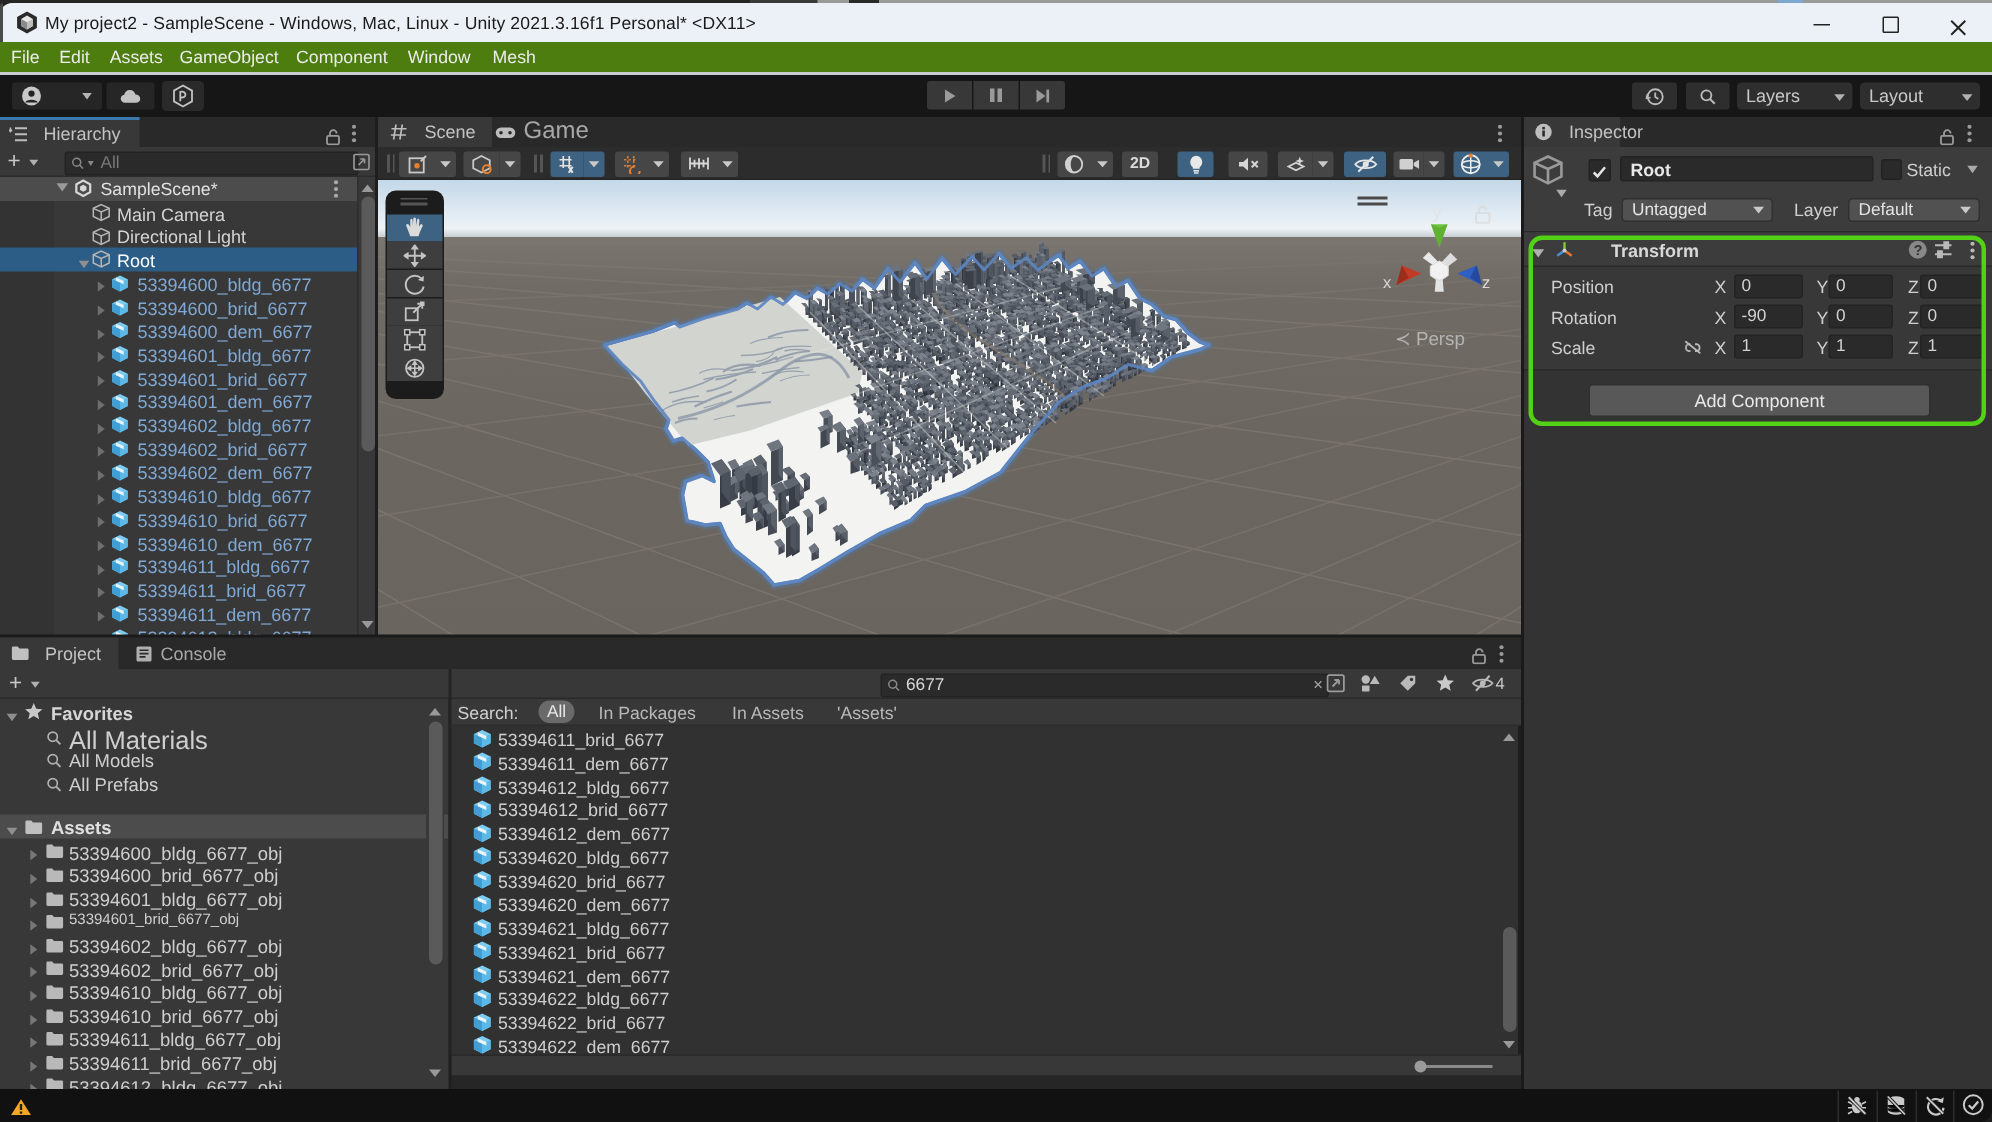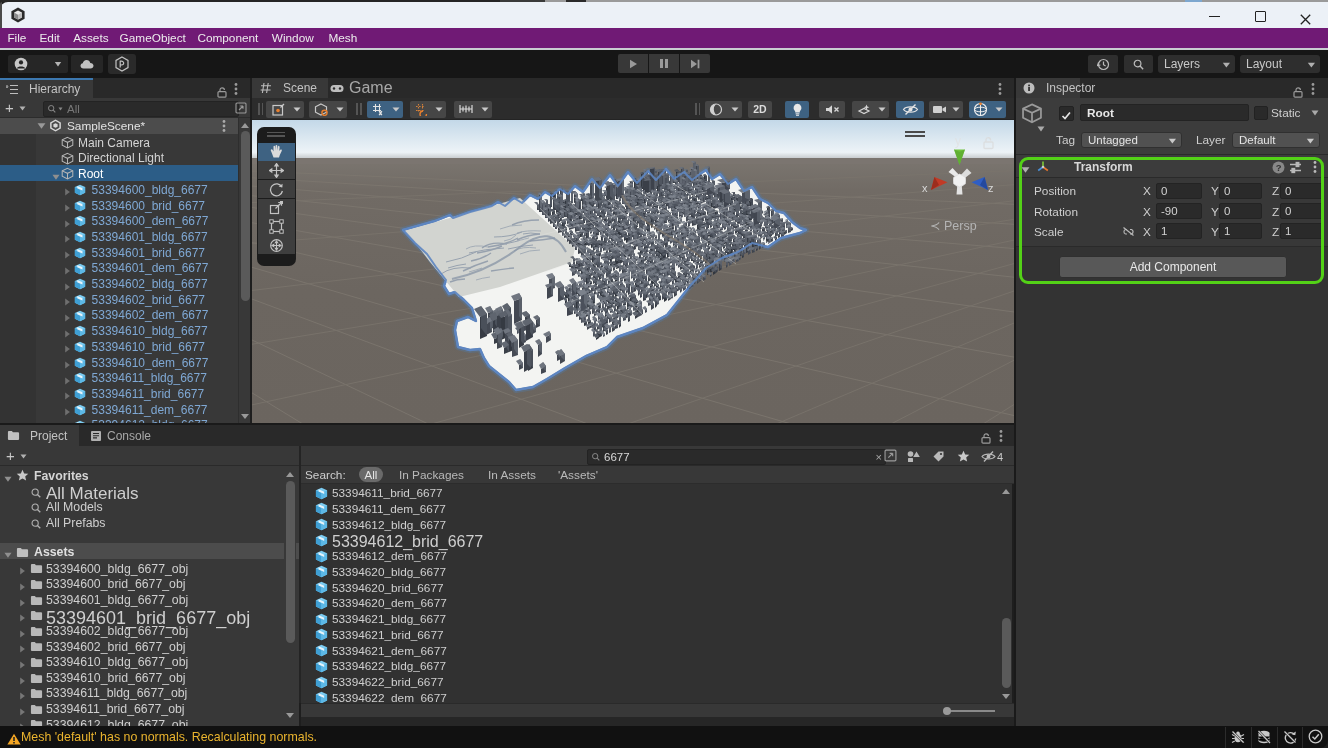--- a/index.html
+++ b/index.html
@@ -24,29 +24,30 @@
 <div class="abs" style="left:0;top:2px;width:1328px;height:26px;background:#ecf1f7;border-top-left-radius:8px;">
  <div class="abs" style="left:0;top:0;width:2px;height:26px;background:#4a4a4a;border-top-left-radius:8px;"></div>
  <div class="abs row" style="left:10px;top:5px;width:16px;height:16px;">
       <svg width="16" height="16" viewBox="0 0 16 16" style="">
         <path d="M8 0.6 L14.6 4.3 L14.6 11.7 L8 15.4 L1.4 11.7 L1.4 4.3 Z" fill="#2a2a2a"></path>
         <path d="M8 3.4 L11.9 5.6 L11.9 10.4 L8 12.6 L4.1 10.4 L4.1 5.6 Z" fill="#e8e8e8"></path>
         <path d="M4.1 5.6 L8 7.8 L8 12.6 L4.1 10.4 Z" fill="#8a8a8a"></path>
         <path d="M11.9 5.6 L8 7.8 L8 12.6 L11.9 10.4 Z" fill="#bdbdbd"></path>
       </svg>
     </div>
+ <div class="abs" style="left:30px;top:7px;font-size:11.7px;color:#1a1a1a;letter-spacing:0.1px;">My project2 - SampleScene - Windows, Mac, Linux - Unity 2021.3.16f1 Personal* &lt;DX11&gt;</div>
  <div class="abs" style="left:1209px;top:14px;width:11px;height:1.4px;background:#222;"></div>
  <div class="abs" style="left:1255px;top:9px;width:9px;height:9px;border:1.4px solid #222;border-radius:1px;"></div>
  <div class="abs" style="left:1300px;top:9px;width:11px;height:11px;">
    <svg width="11" height="11" viewBox="0 0 11 11">
         <path d="M0.8 0.8 L10.2 10.2 M10.2 0.8 L0.8 10.2" stroke="#222" stroke-width="1.3"></path>
       </svg>
  </div>
 </div>
-<div class="abs" style="left:0;top:28px;width:1328px;height:20px;background:#701a75;color:#ececec;font-size:11.8px;">
+<div class="abs" style="left:0;top:28px;width:1328px;height:20px;background:#4d7c0f;color:#ececec;font-size:11.8px;">
     <span style="position:absolute;left:7.4px;top:3px;">File</span>
     <span style="position:absolute;left:39.5px;top:3px;">Edit</span>
     <span style="position:absolute;left:73.2px;top:3px;">Assets</span>
     <span style="position:absolute;left:119.6px;top:3px;">GameObject</span>
     <span style="position:absolute;left:197.4px;top:3px;">Component</span>
     <span style="position:absolute;left:271.8px;top:3px;">Window</span>
     <span style="position:absolute;left:328.4px;top:3px;">Mesh</span>
   </div>
 <div class="abs" style="left:0;top:48px;width:1328px;height:2px;background:#c9cdd1;"></div>
 <div class="abs" style="left:0;top:50px;width:1328px;height:28px;background:#161616;">
@@ -1178,21 +1179,21 @@
     <span class="abs" style="left:30px;top:126.5px;"><svg width="13" height="13" viewBox="0 0 14 14" style="">
         <path fill="#b9b9b9" d="M1 3.2 C1 2.6 1.4 2.2 2 2.2 L5.2 2.2 L6.4 3.6 L12 3.6 C12.6 3.6 13 4 13 4.6 L13 10.8 C13 11.4 12.6 11.8 12 11.8 L2 11.8 C1.4 11.8 1 11.4 1 10.8 Z"></path>
       </svg></span>
     <span class="abs" style="left:46px;top:126.8px;color:#cfcfcf;font-size:12.3px;">53394601_bldg_6677_obj</span>
     <span class="abs" style="left:17px;top:143.1px;"><svg width="10" height="10" viewBox="0 0 14 14" style="">
         <path fill="#777" d="M4.5 2 L11 7 L4.5 12 Z"></path>
       </svg></span>
     <span class="abs" style="left:30px;top:142.1px;"><svg width="13" height="13" viewBox="0 0 14 14" style="">
         <path fill="#b9b9b9" d="M1 3.2 C1 2.6 1.4 2.2 2 2.2 L5.2 2.2 L6.4 3.6 L12 3.6 C12.6 3.6 13 4 13 4.6 L13 10.8 C13 11.4 12.6 11.8 12 11.8 L2 11.8 C1.4 11.8 1 11.4 1 10.8 Z"></path>
       </svg></span>
-    <span class="abs" style="left:46px;top:142.4px;color:#cfcfcf;font-size:18px;">53394601_brid_6677_obj</span>
+    <span class="abs" style="left:46px;top:142.4px;color:#cfcfcf;font-size:10px;">53394601_brid_6677_obj</span>
     <span class="abs" style="left:17px;top:158.7px;"><svg width="10" height="10" viewBox="0 0 14 14" style="">
         <path fill="#777" d="M4.5 2 L11 7 L4.5 12 Z"></path>
       </svg></span>
     <span class="abs" style="left:30px;top:157.7px;"><svg width="13" height="13" viewBox="0 0 14 14" style="">
         <path fill="#b9b9b9" d="M1 3.2 C1 2.6 1.4 2.2 2 2.2 L5.2 2.2 L6.4 3.6 L12 3.6 C12.6 3.6 13 4 13 4.6 L13 10.8 C13 11.4 12.6 11.8 12 11.8 L2 11.8 C1.4 11.8 1 11.4 1 10.8 Z"></path>
       </svg></span>
     <span class="abs" style="left:46px;top:158.0px;color:#cfcfcf;font-size:12.3px;">53394602_bldg_6677_obj</span>
     <span class="abs" style="left:17px;top:174.29999999999998px;"><svg width="10" height="10" viewBox="0 0 14 14" style="">
         <path fill="#777" d="M4.5 2 L11 7 L4.5 12 Z"></path>
       </svg></span>
@@ -1269,21 +1270,21 @@
 <path d="M13 3.6 L7 6.3 L7 13.2 L13 10.2 Z" fill="#5cb8e6"></path>
 <path d="M3.9 2.3 L9.9 5 L9.9 7.5 L7 6.3 L3.9 4.9 Z" fill="#e8f4fa"></path>
       </svg></span>
     <span class="abs" style="left:31px;top:33.5px;color:#cfcfcf;font-size:11.8px;">53394612_bldg_6677</span>
     <span class="abs" style="left:14px;top:48.75px;"><svg width="13" height="13" viewBox="0 0 14 14" style="">
         <path d="M7 0.8 L13 3.6 L13 10.2 L7 13.2 L1 10.2 L1 3.6 Z" fill="#7ccbf0"></path>
 <path d="M1 3.6 L7 6.3 L7 13.2 L1 10.2 Z" fill="#3f9fd4"></path>
 <path d="M13 3.6 L7 6.3 L7 13.2 L13 10.2 Z" fill="#5cb8e6"></path>
 <path d="M3.9 2.3 L9.9 5 L9.9 7.5 L7 6.3 L3.9 4.9 Z" fill="#e8f4fa"></path>
       </svg></span>
-    <span class="abs" style="left:31px;top:49.25px;color:#cfcfcf;font-size:16px;">53394612_brid_6677</span>
+    <span class="abs" style="left:31px;top:49.25px;color:#cfcfcf;font-size:12px;">53394612_brid_6677</span>
     <span class="abs" style="left:14px;top:64.5px;"><svg width="13" height="13" viewBox="0 0 14 14" style="">
         <path d="M7 0.8 L13 3.6 L13 10.2 L7 13.2 L1 10.2 L1 3.6 Z" fill="#7ccbf0"></path>
 <path d="M1 3.6 L7 6.3 L7 13.2 L1 10.2 Z" fill="#3f9fd4"></path>
 <path d="M13 3.6 L7 6.3 L7 13.2 L13 10.2 Z" fill="#5cb8e6"></path>
 <path d="M3.9 2.3 L9.9 5 L9.9 7.5 L7 6.3 L3.9 4.9 Z" fill="#e8f4fa"></path>
       </svg></span>
     <span class="abs" style="left:31px;top:65.0px;color:#cfcfcf;font-size:11.8px;">53394612_dem_6677</span>
     <span class="abs" style="left:14px;top:80.25px;"><svg width="13" height="13" viewBox="0 0 14 14" style="">
         <path d="M7 0.8 L13 3.6 L13 10.2 L7 13.2 L1 10.2 L1 3.6 Z" fill="#7ccbf0"></path>
 <path d="M1 3.6 L7 6.3 L7 13.2 L1 10.2 Z" fill="#3f9fd4"></path>
@@ -1357,21 +1358,20 @@
  <div style="position:absolute;left:649px;top:6px;width:45px;height:1.6px;background:#8a8a8a;"></div>
  <div style="position:absolute;left:642px;top:2.5px;width:8px;height:8px;border-radius:50%;background:#9a9a9a;"></div>
 </div>
 <div class="abs" style="left:301px;top:717px;width:713px;height:9px;background:#262626;"></div>
 <div class="abs" style="left:0;top:726px;width:1328px;height:22px;background:#111;border-bottom-right-radius:8px;">
  <span class="abs" style="left:7px;top:5px;"><svg width="14" height="12" viewBox="0 0 14 12" style="">
         <path d="M7 0.8 L13.6 11.4 L0.4 11.4 Z" fill="#f5a623"></path>
         <rect x="6.2" y="4" width="1.6" height="4" fill="#222"></rect>
         <rect x="6.2" y="9" width="1.6" height="1.5" fill="#222"></rect>
       </svg></span>
- <span class="abs" style="left:21px;top:4px;color:#eab42e;font-size:12.4px;">Mesh 'default' has no normals. Recalculating normals.</span>
  <div class="abs" style="left:1225px;top:1px;width:1px;height:21px;background:#2c2c2c;"></div>
  <span class="abs" style="left:1231px;top:4px;"><svg width="14" height="14" viewBox="0 0 14 14" style="">
         <ellipse cx="7" cy="8" rx="3.4" ry="4.2" fill="#c9c9c9"></ellipse>
         <circle cx="7" cy="3.2" r="1.8" fill="#c9c9c9"></circle>
         <g stroke="#c9c9c9" stroke-width="1.1">
           <path d="M3.8 6 L1 4.5 M3.8 8.5 L1 8.5 M3.8 11 L1 12.5 M10.2 6 L13 4.5 M10.2 8.5 L13 8.5 M10.2 11 L13 12.5"></path>
         </g>
         <path d="M1.5 1.5 L12.5 12.5" stroke="#1a1a1a" stroke-width="2.4"></path>
         <path d="M1.5 1.5 L12.5 12.5" stroke="#c9c9c9" stroke-width="1.2"></path>
       </svg></span>

